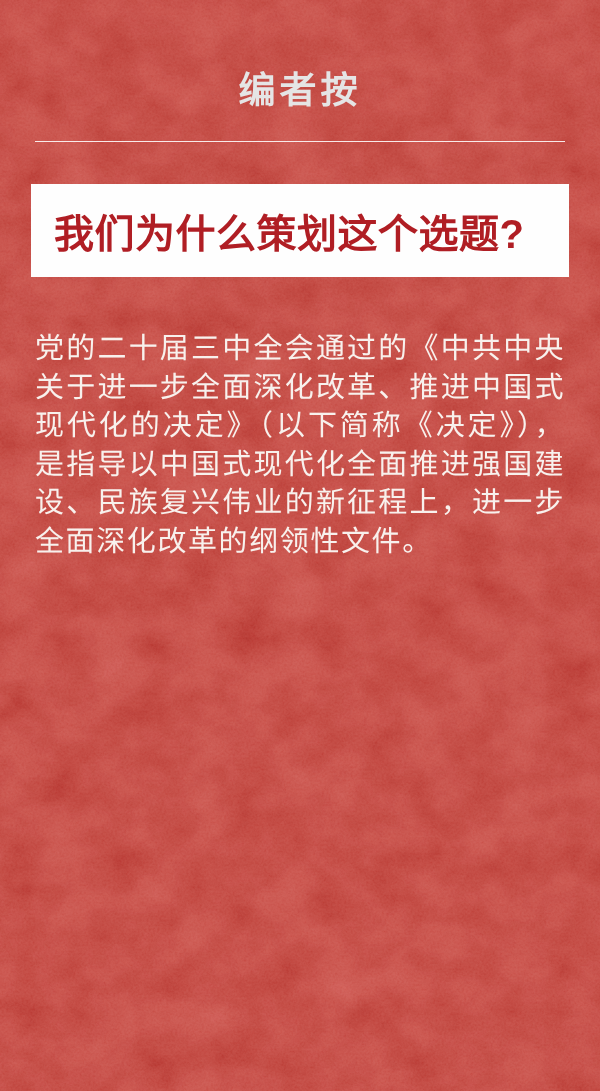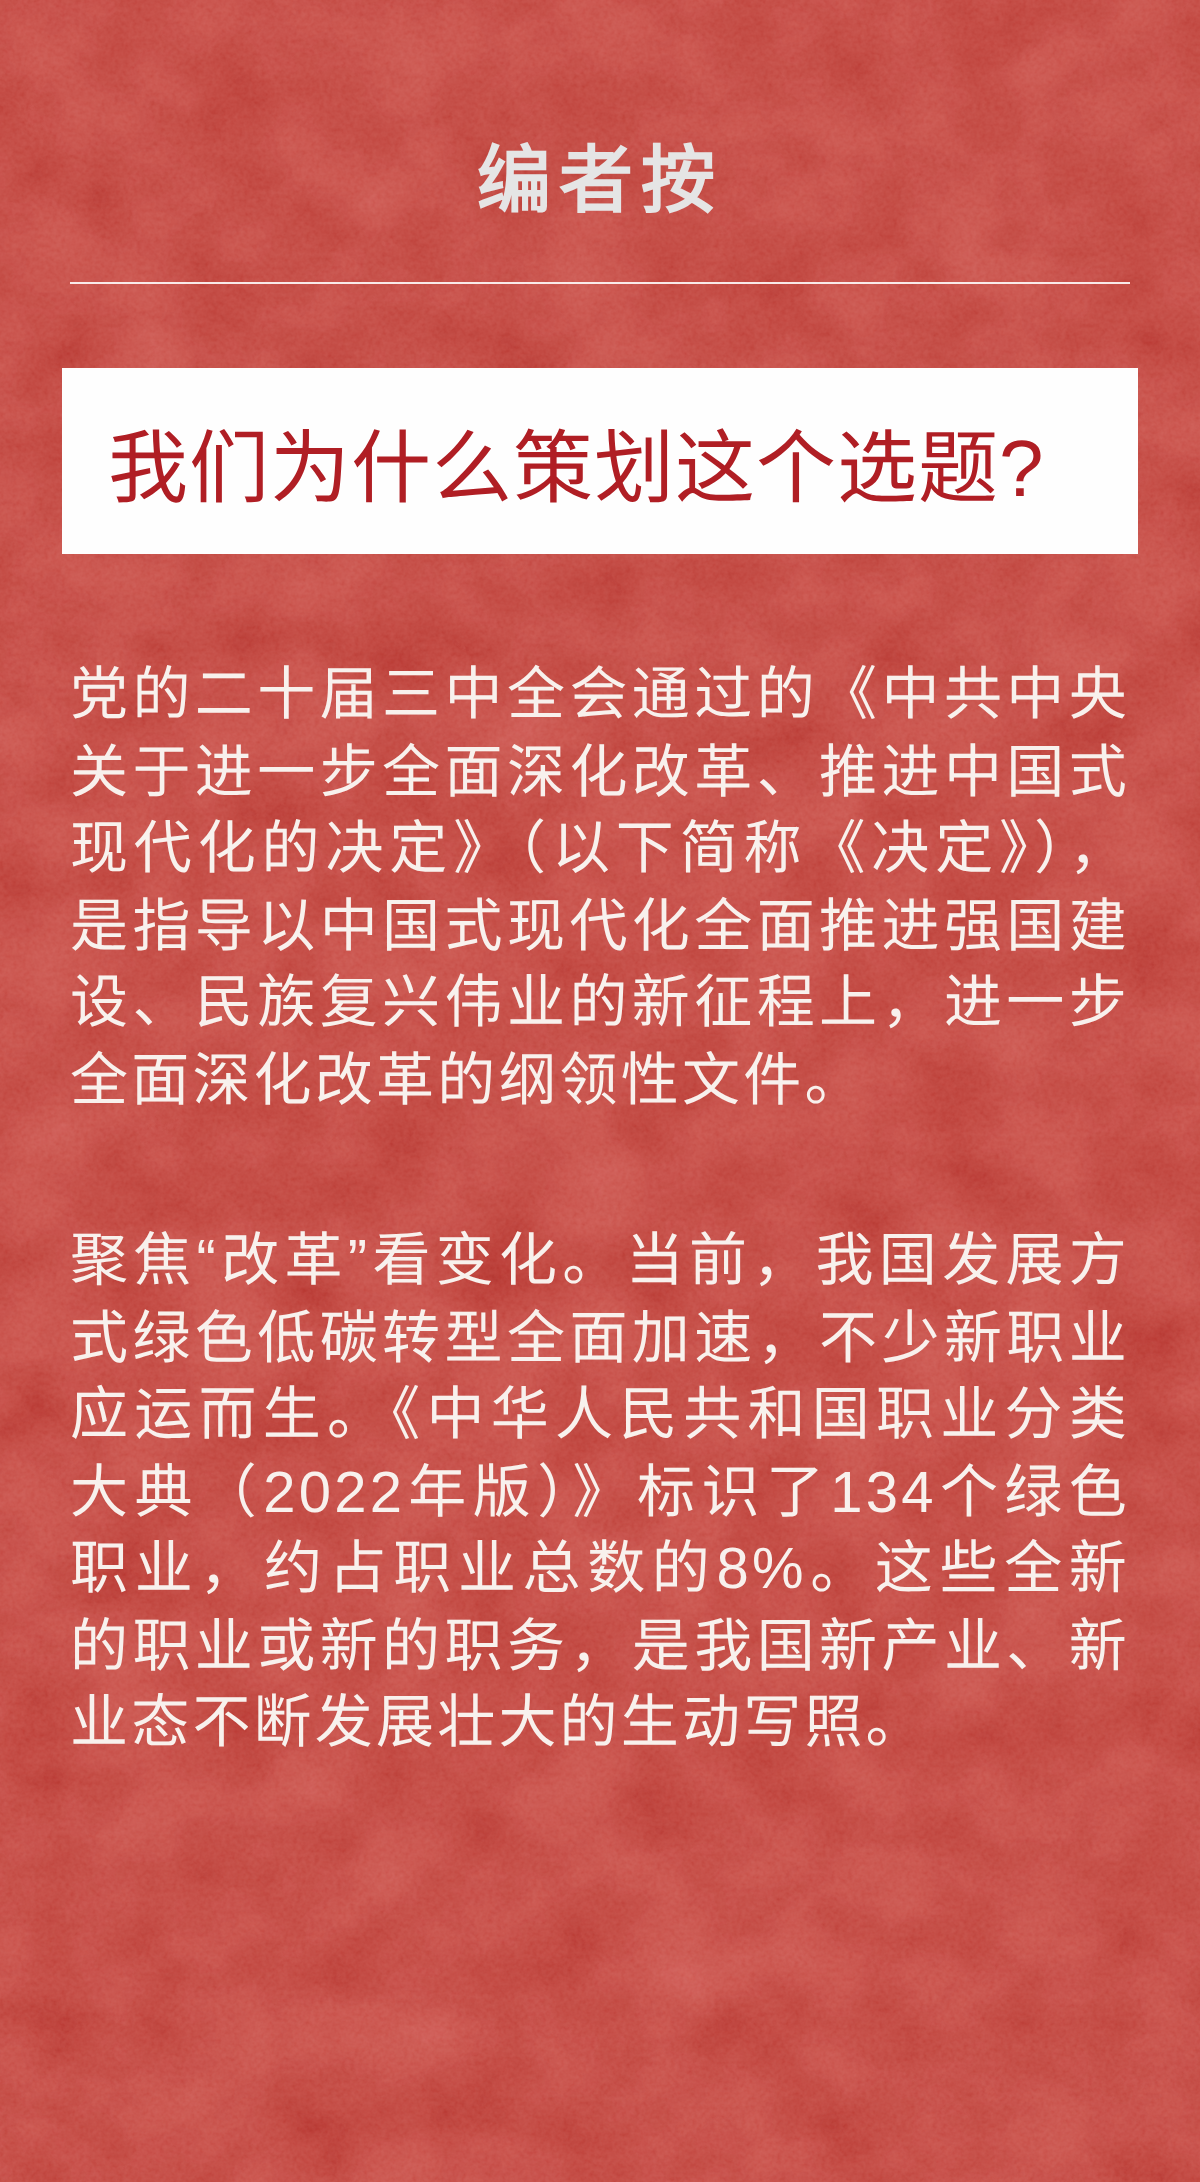--- a/index.html
+++ b/index.html
@@ -50,21 +50,21 @@
     height: 93px;
     background: #fefefe;
     display: flex;
     align-items: center;
     box-sizing: border-box;
     padding-left: 23px;
   }
   .headline-text {
     margin: 0;
     font-size: 40px;
-    font-weight: 400;
+    font-weight: 700;
     letter-spacing: 0.5px;
     color: #b01e24;
     white-space: nowrap;
   }
   .body-copy {
     margin: 0 auto;
     width: 530px;
     padding-top: 52px;
     color: #f8f1ed;
     font-size: 29px;
@@ -113,16 +113,15 @@
   <h1 class="header-title">编者按</h1>
 
   <div class="divider"></div>
 
   <div class="headline-box">
     <h2 class="headline-text">我们为什么策划这个选题?</h2>
   </div>
 
   <div class="body-copy">
     <p>党的二十届三中全会通过的《中共中央关于进一步全面深化改革、推进中国式现代化的决定》（以下简称《决定》），是指导以中国式现代化全面推进强国建设、民族复兴伟业的新征程上，进一步全面深化改革的纲领性文件。</p>
-    <p>聚焦“改革”看变化。当前，我国发展方式绿色低碳转型全面加速，不少新职业应运而生。《中华人民共和国职业分类大典（2022年版）》标识了134个绿色职业，约占职业总数的8%。这些全新的职业或新的职务，是我国新产业、新业态不断发展壮大的生动写照。</p>
   </div>
 
 </div>
 
 </body></html>

